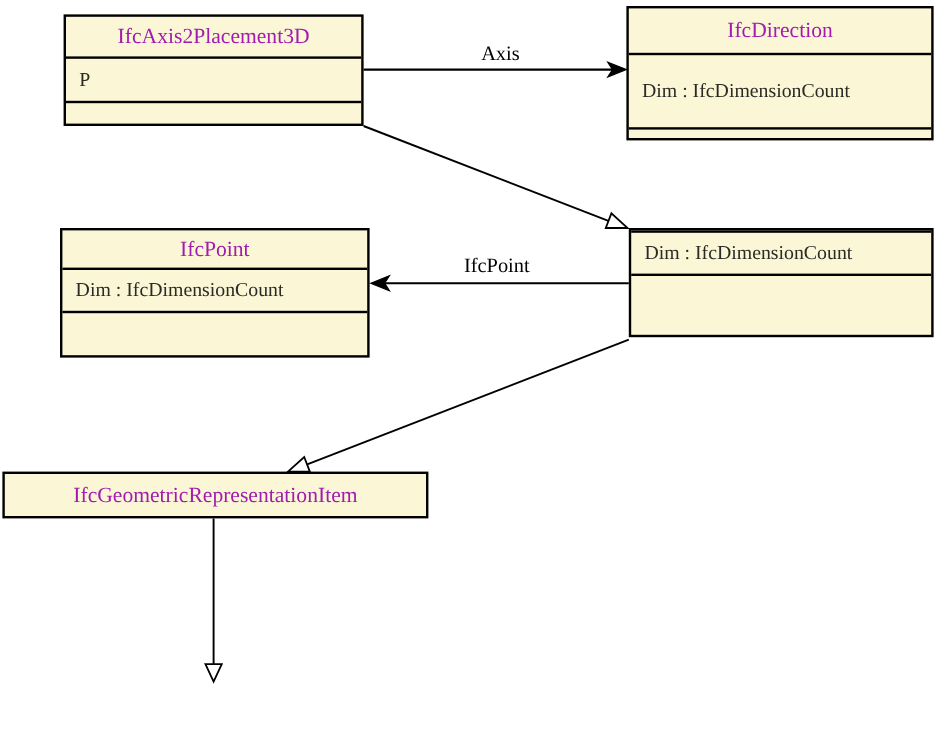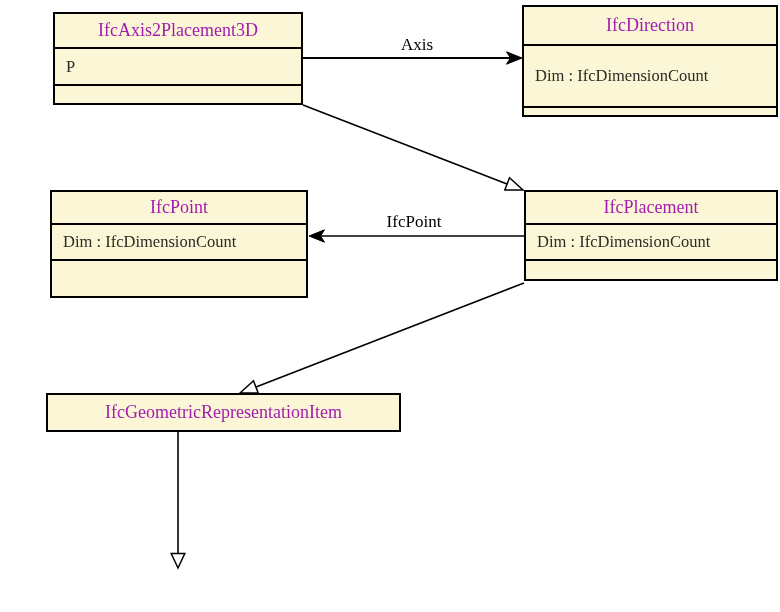--- a/index.html
+++ b/index.html
@@ -114,25 +114,24 @@
 
   <div class="node" style="left:50px;top:190px;width:258px;height:108px;">
     <div class="node-title" style="height:31px;">IfcPoint</div>
     <div class="node-attrs" style="height:36px;">
       <div class="attr">Dim : IfcDimensionCount</div>
     </div>
     <div class="node-footer"></div>
   </div>
 
   <div class="node" style="left:524px;top:190px;width:254px;height:91px;">
-    <div class="node-title" style="height:31px;">IfcPlacement</div>
     <div class="node-attrs" style="height:36px;">
       <div class="attr">Dim : IfcDimensionCount</div>
     </div>
     <div class="node-footer"></div>
   </div>
 
-  <div class="node single" style="left:2px;top:393px;width:355px;height:39px;margin-left:44px;">
+  <div class="node single" style="left:2px;top:393px;width:355px;height:39px;">
     <div class="node-title">IfcGeometricRepresentationItem</div>
   </div>
 
 
 </div>
 
 </body></html>

